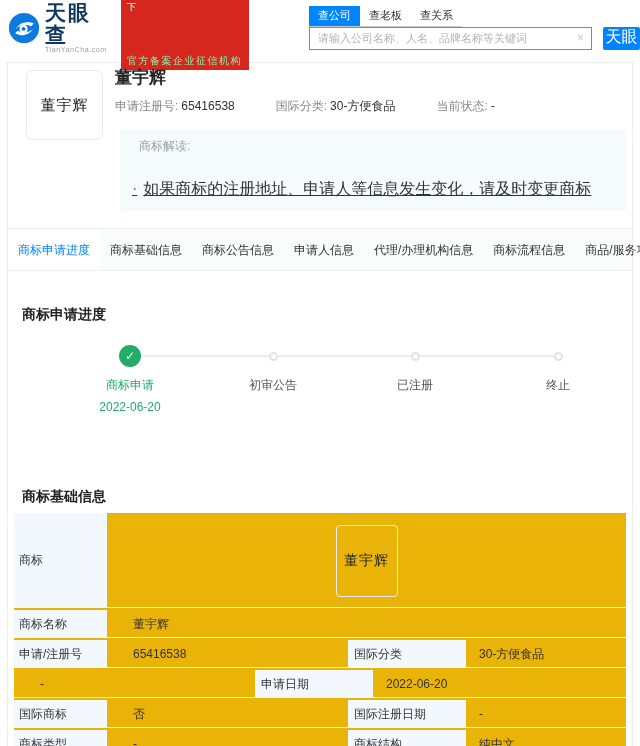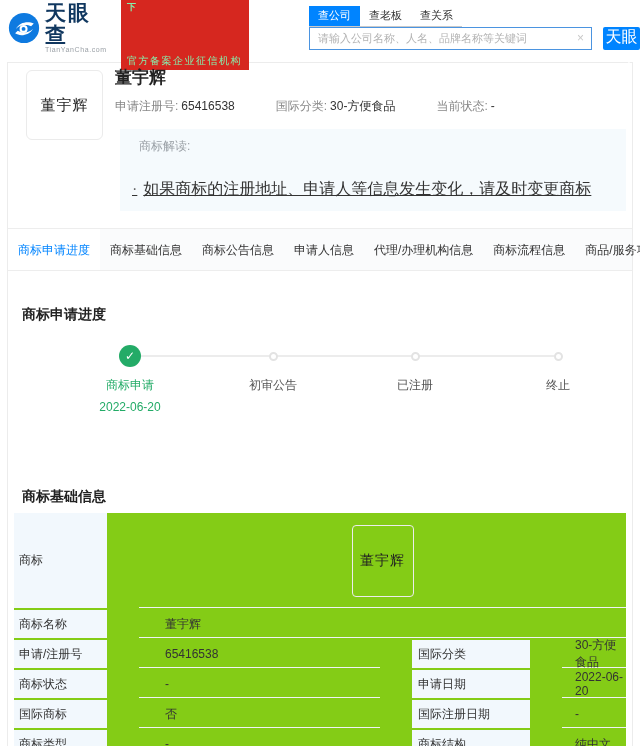--- a/index.html
+++ b/index.html
@@ -59,21 +59,21 @@
   .p-circle-wrap { height:22px; display:flex; align-items:center; justify-content:center; }
   .p-circle-done { width:22px; height:22px; border-radius:50%; background:#23ab67; color:#fff;
     display:flex; align-items:center; justify-content:center; font-size:12px; font-weight:bold; }
   .p-circle-pending { width:9px; height:9px; border-radius:50%; background:#fff; border:2.5px solid #e3e3e3; }
   .p-label { margin-top:10px; font-size:12px; color:#555; }
   .p-step.done .p-label { color:#23ab67; }
   .p-date { margin-top:6px; font-size:12px; color:#23ab67; }
 
   
   .info-table { margin:7px 6px 0 6px; font-size:12px; }
-  .irow { display:flex; height:30px; padding-bottom:2px; background:#84cc16;gap:32px; }
+  .irow { display:flex; height:30px; padding-bottom:2px; background:#eab308; }
   .irow.img-row { height:97px; }
   .cell { display:flex; align-items:center; height:100%; }
   .lbl { background:#f2f8fd; color:#333; }
   .c1 { width:93px; padding-left:5px; }
   .c2 { width:118px; padding-left:6px; }
   .v1 { width:241px; padding-left:26px; }
   .v2 { flex:1; padding-left:13px; }
   .val { box-shadow:inset 0 -1px 0 #eef2f6; color:#333; }
   .v-full { flex:1; padding-left:26px; }
   .v-img { flex:1; justify-content:center; }
@@ -200,21 +200,20 @@
     </div>
 
     <div class="irow">
       <div class="cell lbl c1">申请/注册号</div>
       <div class="cell val v1">65416538</div>
       <div class="cell lbl c2">国际分类</div>
       <div class="cell val v2">30-方便食品</div>
     </div>
 
     <div class="irow">
-      <div class="cell lbl c1">商标状态</div>
       <div class="cell val v1">-</div>
       <div class="cell lbl c2">申请日期</div>
       <div class="cell val v2">2022-06-20</div>
     </div>
 
     <div class="irow">
       <div class="cell lbl c1">国际商标</div>
       <div class="cell val v1">否</div>
       <div class="cell lbl c2">国际注册日期</div>
       <div class="cell val v2">-</div>

